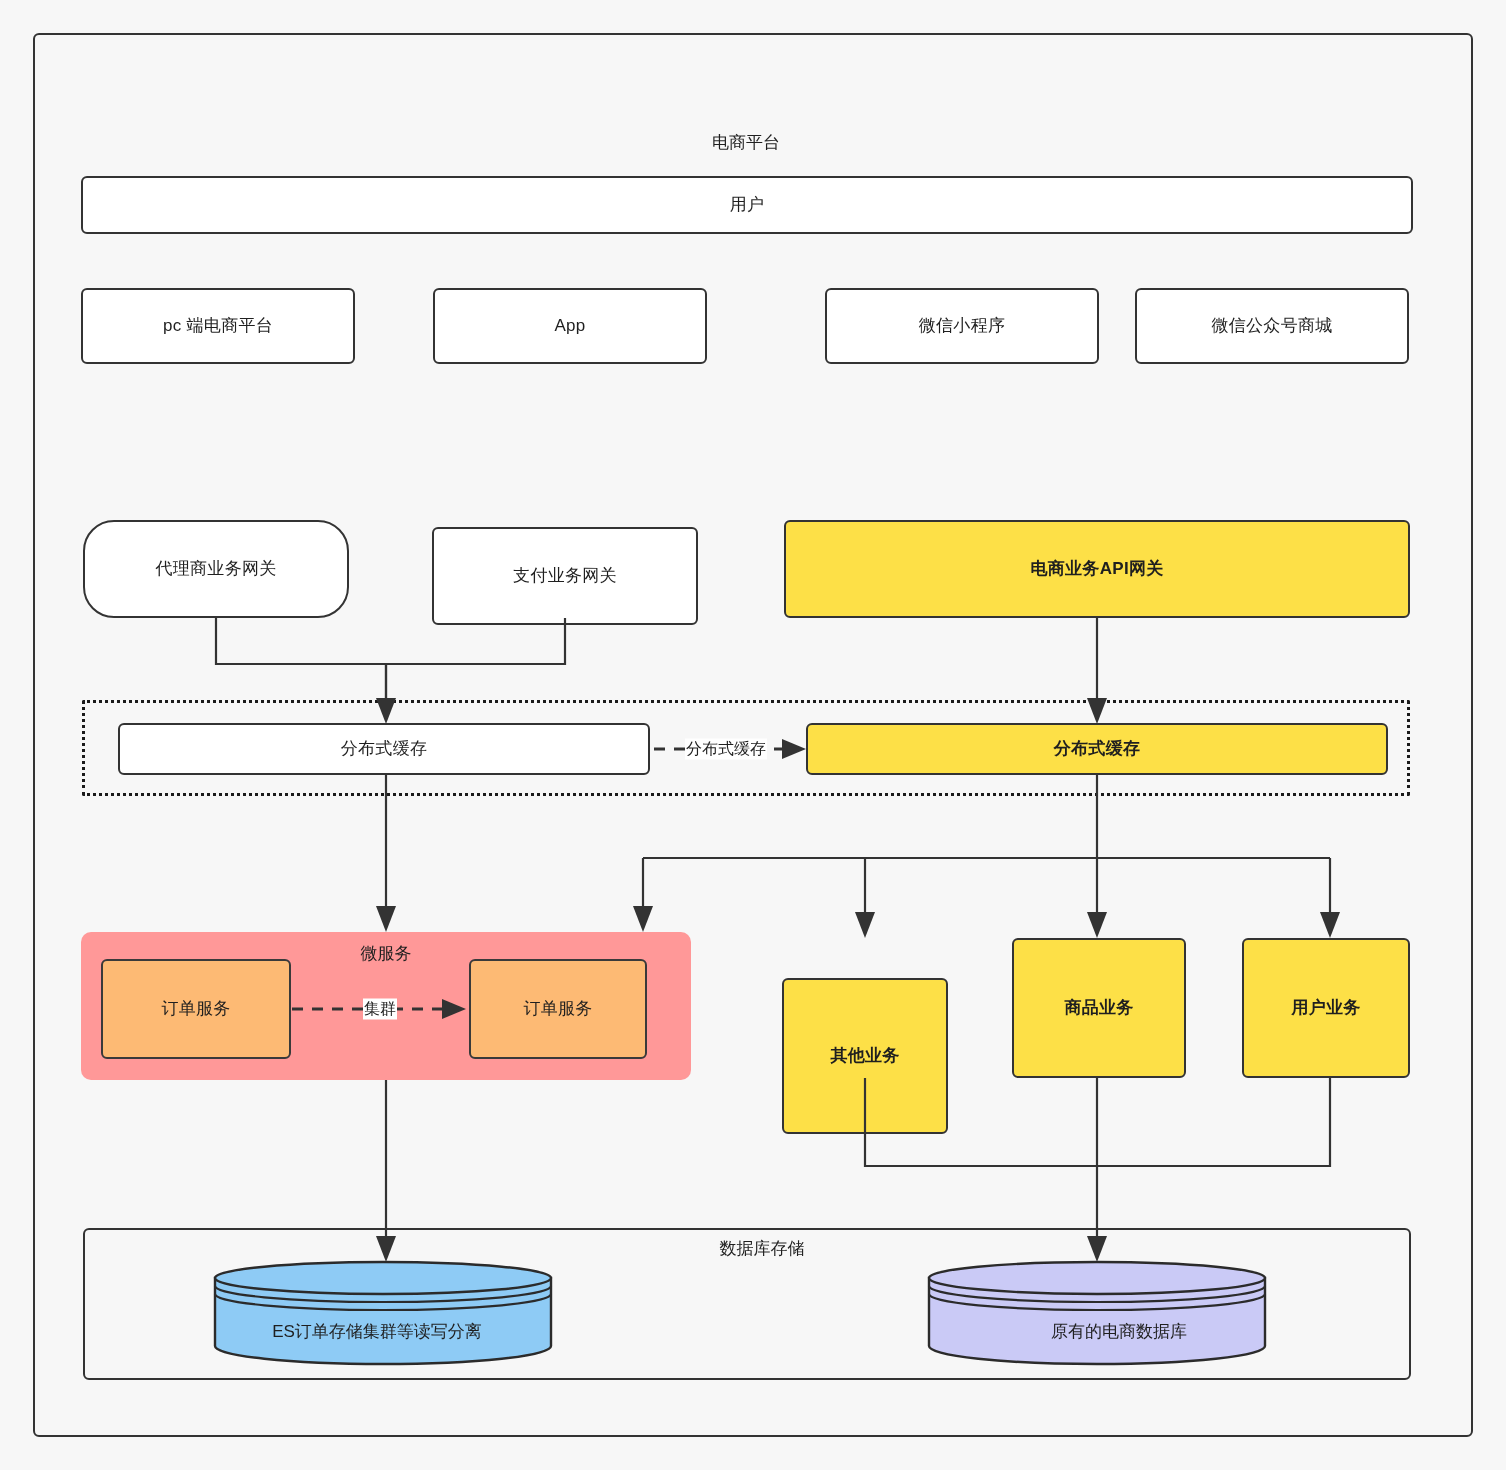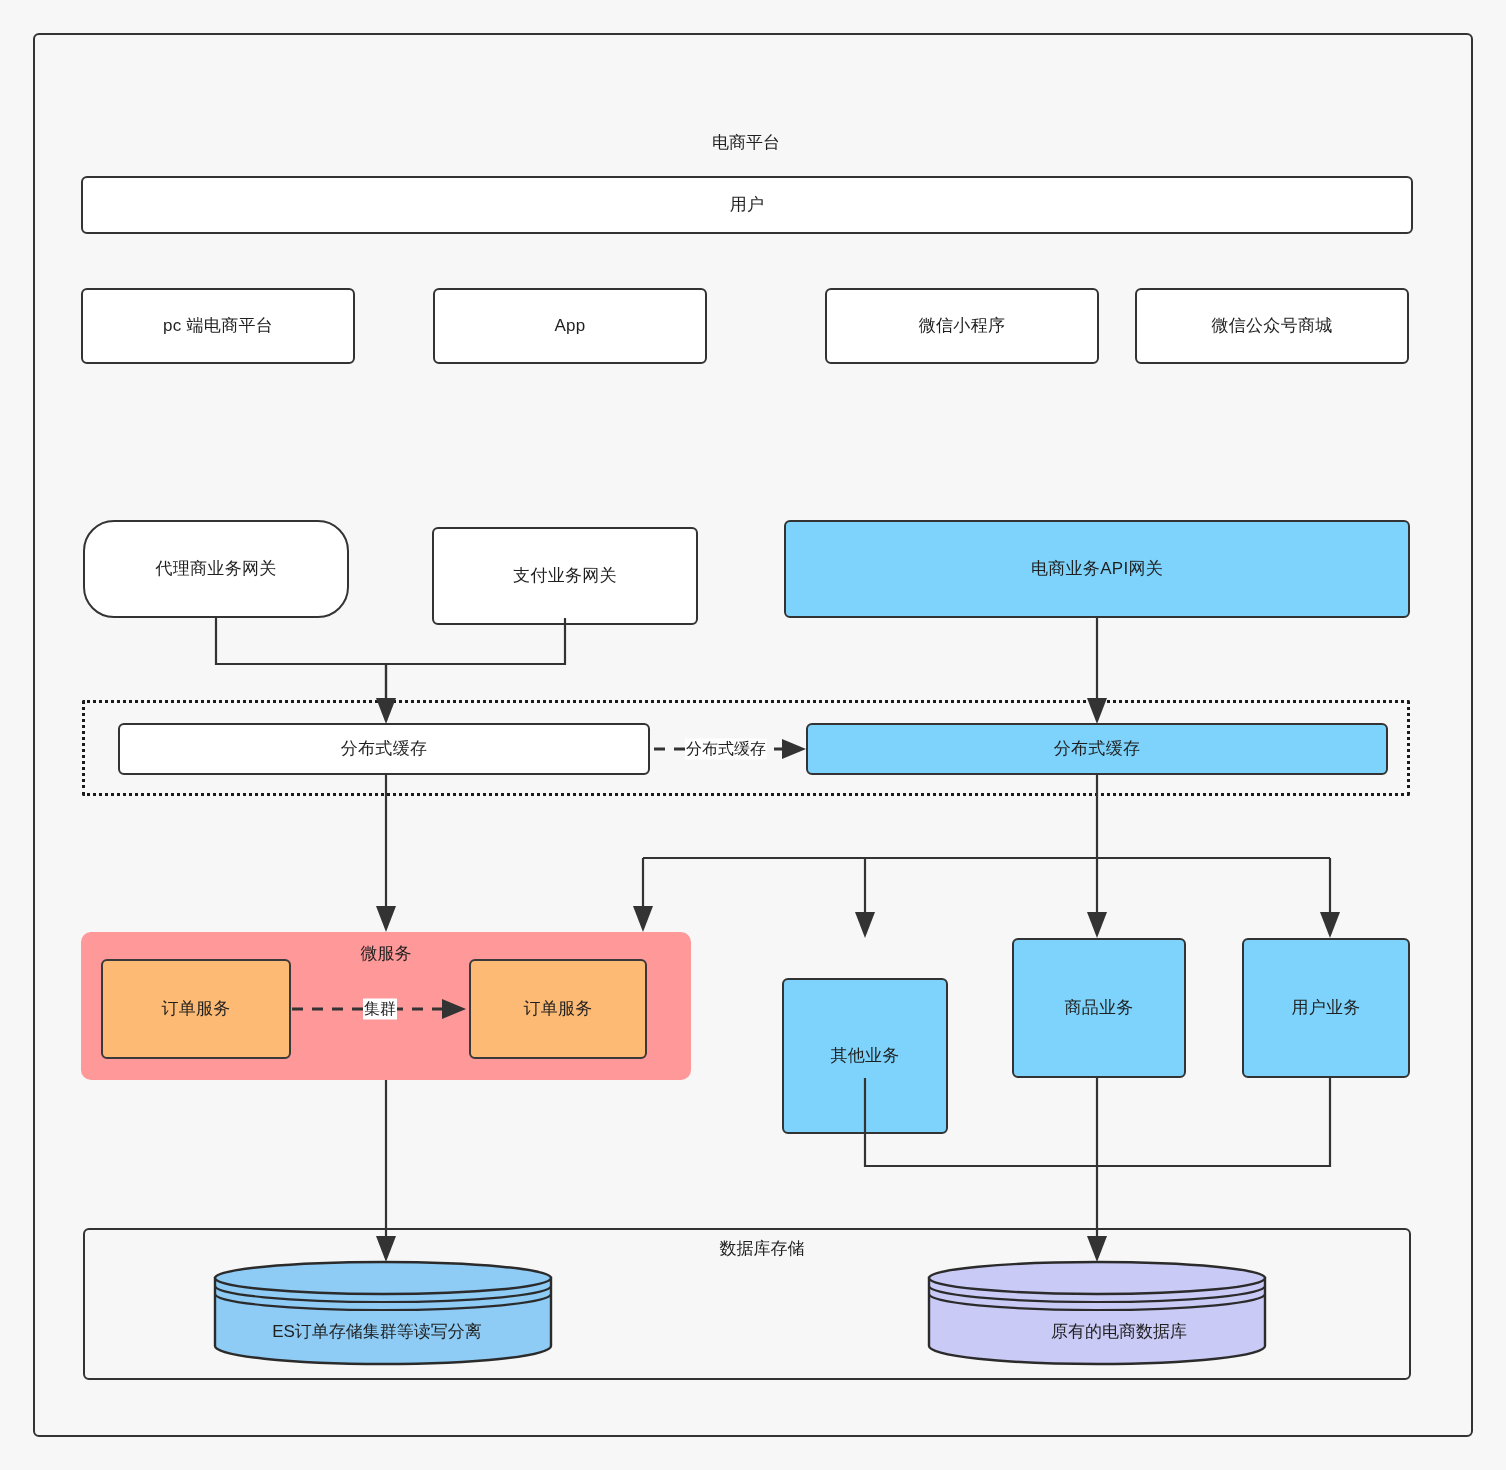--- a/index.html
+++ b/index.html
@@ -21,21 +21,21 @@
     background:#ffffff;
     display:flex;
     align-items:center;
     justify-content:center;
     color:#1f1f1f;
     font-size:17px;
     line-height:1.25;
     text-align:right;
     letter-spacing:.3px;
   }
-  .node.purple{background:#7dd3fc;}
+  .node.purple{background:#fde047;font-weight:bold;}
   .node.peach{background:#fdba74;border-color:#3a3a3a;}
   .group-box{
     position:absolute;box-sizing:border-box;
     border:2.2px solid #333333;border-radius:6px;background:transparent;
   }
   .group-label{
     position:absolute;
     font-size:17px;color:#1f1f1f;
     text-align:center;white-space:nowrap;
     transform:translateX(-50%);

